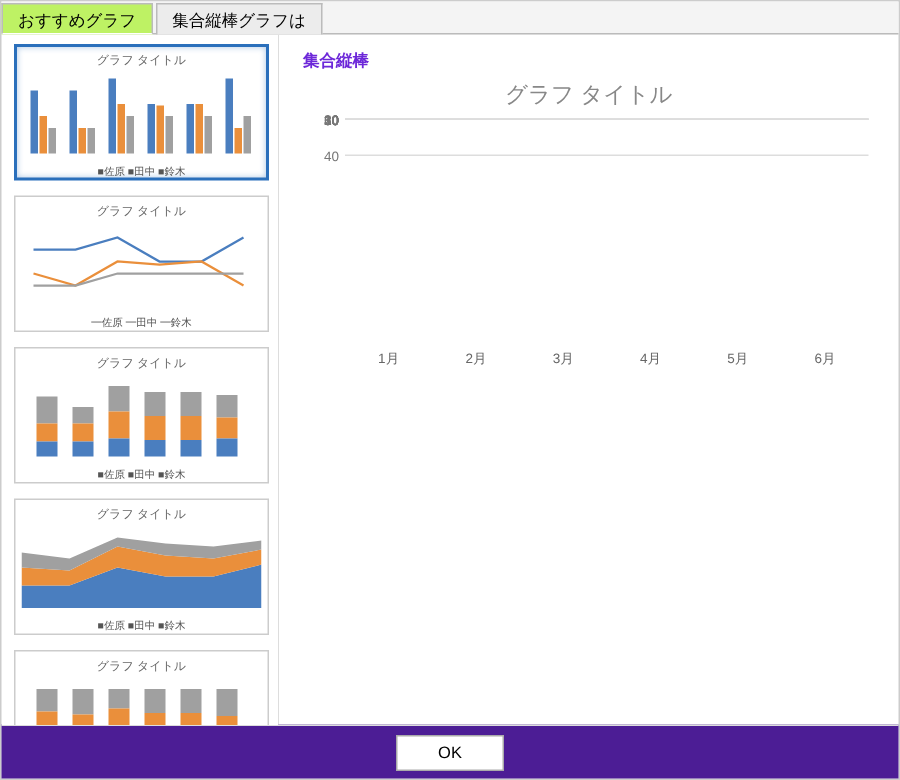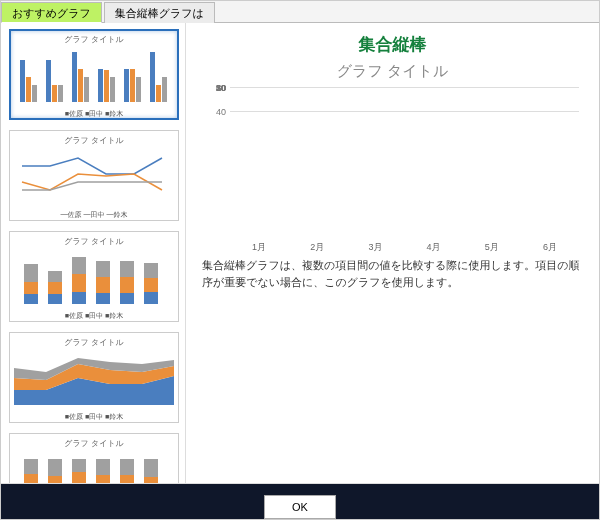--- a/index.html
+++ b/index.html
@@ -9,39 +9,39 @@
   .tab { padding:3px 10px; border:1px solid #bbb; border-bottom:none; margin-right:2px; background:#ececec; cursor:pointer; position:relative; top:1px; font-size:11px; }
   .tab.active { background:#bef264; border-bottom:1px solid #fff; }
   .body { flex:1; display:flex; overflow:hidden; }
   .thumbs { width:185px; border-right:1px solid #ddd; overflow-y:auto; padding:6px 6px 6px 8px; background:#fff; }
   .thumb { border:1px solid #ccc; margin-bottom:10px; padding:4px 4px 2px 4px; cursor:pointer; background:#fff; }
   .thumb.selected { border:2px solid #2a6fbb; box-shadow:0 0 4px rgba(42,111,187,.4) inset; padding:3px 3px 1px 3px; }
   .thumb-title { text-align:center; font-size:8px; color:#666; margin-bottom:2px; }
   .thumb-chart { height:60px; position:relative; }
   .thumb-legend { text-align:center; font-size:7px; color:#555; margin-top:2px; height:8px; overflow:hidden; }
   .preview { flex:1; padding:10px 16px 4px 16px; overflow:auto; }
-  .preview h2 { font-size:17px; font-weight:600; color:#15803d; margin-bottom:6px;text-align:center; }
+  .preview h2 { font-size:11px; font-weight:600; color:#6d28d9; margin-bottom:6px; }
   .main-chart-title { text-align:center; color:#888; font-size:15px; margin:6px 0 6px; }
   .main-chart { position:relative; height:170px; padding-left:28px; }
   .plot { position:absolute; left:28px; right:4px; top:0; bottom:24px; }
   .ygrid { position:absolute; left:0; right:0; }
   .ygrid-line { position:absolute; left:0; right:0; border-top:1px solid #ddd; }
   .ygrid-label { position:absolute; left:-26px; width:22px; text-align:right; font-size:9px; color:#777; transform:translateY(-50%); }
   .groups { position:absolute; left:0; right:0; top:0; bottom:0; display:flex; align-items:flex-end; }
   .group { flex:1; display:flex; justify-content:center; align-items:flex-end; gap:3px; position:relative; }
   .bar { width:11px; }
   .s0 { background:#4a7ebf; }
   .s1 { background:#ea8f3b; }
   .s2 { background:#a0a0a0; }
   .xlabels { position:absolute; left:28px; right:4px; bottom:0; height:20px; display:flex; }
   .xlabel { flex:1; text-align:center; font-size:9px; color:#666; padding-top:4px; }
   .main-legend { text-align:center; margin:8px 0 10px; font-size:10px; color:#555; }
   .legend-swatch { display:inline-block; width:8px; height:8px; margin:0 3px 0 10px; vertical-align:middle; }
   .desc { font-size:11px; color:#333; line-height:1.5; }
-  .buttons { height:36px; border-top:1px solid #ddd; display:flex; justify-content:flex-end; align-items:center; padding:0 10px; gap:8px; background:#0f172a;flex-direction:column; }
+  .buttons { height:36px; border-top:1px solid #ddd; display:flex; justify-content:center; align-items:center; padding:0 10px; gap:8px; background:#4c1d95;flex-direction:column; }
   .btn { min-width:72px; height:24px; border:1px solid #aaa; background:#fff; font-size:11px; cursor:pointer; padding:0 10px; }
   
   .mini-bars, .mini-lines, .mini-area, .mini-stack { width:100%; height:100%; }
 </style>
 </head>
 <body>
 <div class="dialog">
 
   <div class="tabs">
     <div class="tab active">おすすめグラフ</div>
@@ -239,20 +239,19 @@
             <div class="xlabel">1月</div>
             <div class="xlabel">2月</div>
             <div class="xlabel">3月</div>
             <div class="xlabel">4月</div>
             <div class="xlabel">5月</div>
             <div class="xlabel">6月</div>
           </div>
       </div>
 
 
-      <div class="desc">集合縦棒グラフは、複数の項目間の値を比較する際に使用します。項目の順序が重要でない場合に、このグラフを使用します。</div>
     </div>
   </div>
 
   <div class="buttons">
     <button class="btn">OK</button>
   </div>
 </div>
 
 </body></html>

